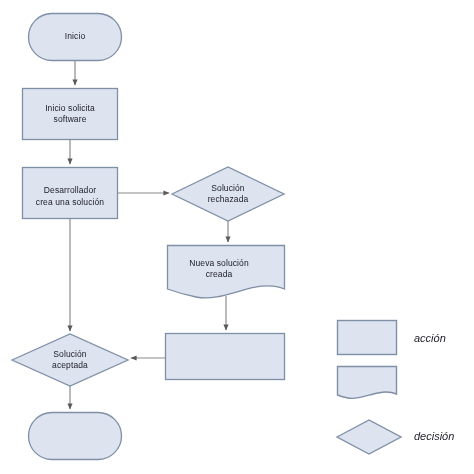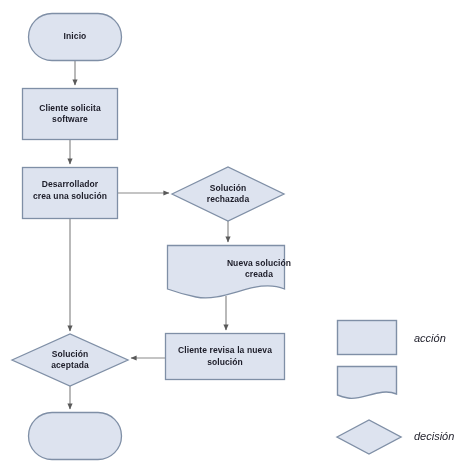--- a/index.html
+++ b/index.html
@@ -25,21 +25,21 @@
     height: 474px;
   }
   .node-label {
     position: absolute;
     display: flex;
     align-items: center;
     justify-content: center;
     text-align: center;
     font-family: "Liberation Sans", sans-serif;
     font-size: 8.5px;
-    font-weight: bold;
+    font-weight: normal;
     color: #1c1c28;
     line-height: 1.35;
     letter-spacing: 0.1px;
     pointer-events: none;
     white-space: pre-line;
   }
   .legend-label {
     position: absolute;
     font-family: "Liberation Sans", sans-serif;
     font-size: 11px;
@@ -95,34 +95,32 @@
       <rect x="337.5" y="320.5" width="59" height="34" fill="#dde3ef" stroke="#7f8fa6" stroke-width="1.4"></rect>
 
       <path d="M337.5,366.5 L396.5,366.5 L396.5,394 C380,387 362,401 348,398 C343,397 340,396 337.5,395 Z" fill="#dde3ef" stroke="#7f8fa6" stroke-width="1.4"></path>
 
       <polygon points="337,437 369,420 401,437 369,454" fill="#dde3ef" stroke="#7f8fa6" stroke-width="1.4"></polygon>
     </g>
   </svg>
 
   <div class="node-label" style="left:28px; top:13px; width:94px; height:48px;">Inicio</div>
 
-  <div class="node-label" style="left:22px; top:88px; width:96px; height:52px;">Cliente solicita
+  <div class="node-label" style="left:22px; top:88px; width:96px; height:52px;">Inicio solicita
 software</div>
 
-  <div class="node-label" style="left:20px; top:161px; width:100px; height:59px;">Desarrollador
+  <div class="node-label" style="left:20px; top:167px; width:100px; height:59px;">Desarrollador
 crea una solución</div>
 
   <div class="node-label" style="left:172px; top:167px; width:112px; height:54px;">Solución
 rechazada</div>
 
-  <div class="node-label" style="left:167px; top:245px; width:104px; height:48px;margin-left:40px;">Nueva solución
+  <div class="node-label" style="left:167px; top:245px; width:104px; height:48px;">Nueva solución
 creada</div>
 
-  <div class="node-label" style="left:163px; top:333px; width:124px; height:47px;">Cliente revisa la nueva
-solución</div>
 
   <div class="node-label" style="left:12px; top:334px; width:116px; height:52px;">Solución
 aceptada</div>
 
 
   <div class="legend-label" style="left:414px; top:331px;">acción</div>
 
 
   <div class="legend-label" style="left:414px; top:429px;">decisión</div>
 

